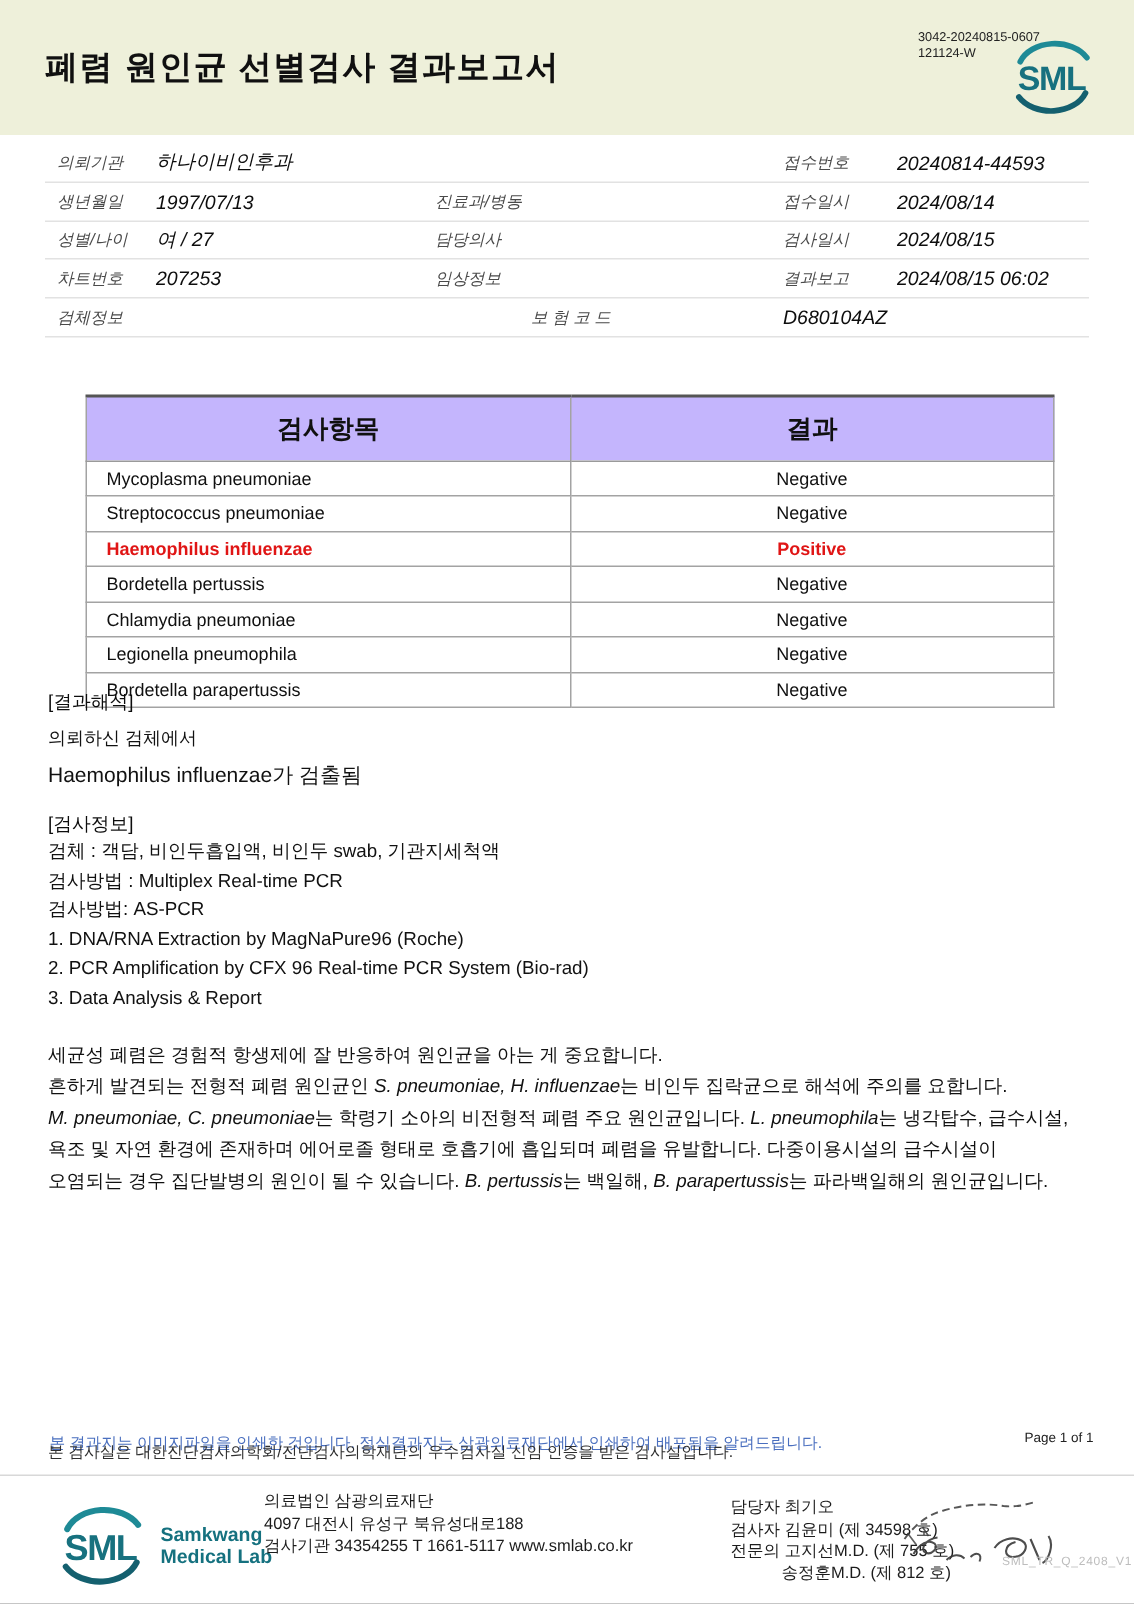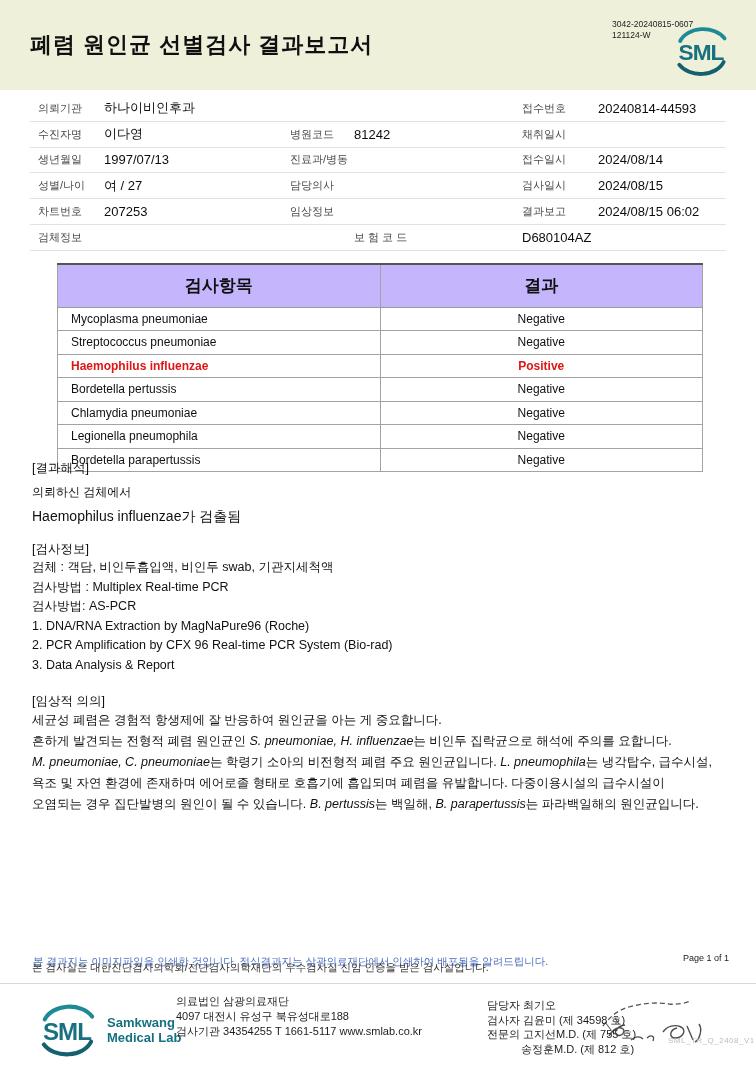--- a/index.html
+++ b/index.html
@@ -13,21 +13,21 @@
   
   .band { position:absolute; top:0; left:0; width:756px; height:90px; background:#eef0da; }
   .title { position:absolute; left:30px; top:30px; font-size:22px; font-weight:700; color:#101010; letter-spacing:1px; }
   .doc-codes { position:absolute; left:612px; top:19px; font-size:8.5px; line-height:1.3; color:#222; }
   .logo-mark-top { position:absolute; right:26px; top:26px; }
 
   
   .info { position:absolute; top:96px; left:30px; width:696px; }
   .irow {
     display:grid; grid-template-columns:66px 186px 64px 168px 76px 1fr;
-    align-items:center; height:25.8px; border-bottom:1px solid #e2e2e2; padding-left:8px;
+    align-items:center; height:25.8px; border-bottom:1px solid #e2e2e2; padding-left:8px;font-style:italic;
   }
   .ilbl { font-size:11px; color:#4a4a4a; }
   .ival { font-size:13px; color:#0d0d0d; }
 
   
   .results {
     position:absolute; top:263px; left:57px; width:646px;
     border-collapse:collapse; table-layout:fixed;
   }
   .results th, .results td { border:1px solid #a3a3a3; }
@@ -90,28 +90,20 @@
   <div class="info">
     <div class="irow">
       <span class="ilbl">의뢰기관</span>
       <span class="ival">하나이비인후과</span>
       <span class="ilbl"></span>
       <span class="ival"></span>
       <span class="ilbl">접수번호</span>
       <span class="ival">20240814-44593</span>
     </div>
     <div class="irow">
-      <span class="ilbl">수진자명</span>
-      <span class="ival">이다영</span>
-      <span class="ilbl">병원코드</span>
-      <span class="ival">81242</span>
-      <span class="ilbl">채취일시</span>
-      <span class="ival"></span>
-    </div>
-    <div class="irow">
       <span class="ilbl">생년월일</span>
       <span class="ival">1997/07/13</span>
       <span class="ilbl">진료과/병동</span>
       <span class="ival"></span>
       <span class="ilbl">접수일시</span>
       <span class="ival">2024/08/14</span>
     </div>
     <div class="irow">
       <span class="ilbl">성별/나이</span>
       <span class="ival">여 / 27</span>
@@ -187,21 +179,20 @@
       <div class="sec-head">[검사정보]</div>
       <div class="ti-line">검체 : 객담, 비인두흡입액, 비인두 swab, 기관지세척액</div>
       <div class="ti-line">검사방법 : Multiplex Real-time PCR</div>
       <div class="ti-line">검사방법: AS-PCR</div>
       <div class="ti-line">1. DNA/RNA Extraction by MagNaPure96 (Roche)</div>
       <div class="ti-line">2. PCR Amplification by CFX 96 Real-time PCR System (Bio-rad)</div>
       <div class="ti-line">3. Data Analysis &amp; Report</div>
     </div>
 
     <div class="clinical">
-      <div class="sec-head">[임상적 의의]</div>
       <div id="clinical-lines">
           <div class="clin-line"><span>세균성 폐렴은 경험적 항생제에 잘 반응하여 원인균을 아는 게 중요합니다.</span></div>
           <div class="clin-line"><span>흔하게 발견되는 전형적 폐렴 원인균인 </span><em>S. pneumoniae, H. influenzae</em><span>는 비인두 집락균으로 해석에 주의를 요합니다.</span></div>
           <div class="clin-line"><em>M. pneumoniae, C. pneumoniae</em><span>는 학령기 소아의 비전형적 폐렴 주요 원인균입니다. </span><em>L. pneumophila</em><span>는 냉각탑수, 급수시설,</span></div>
           <div class="clin-line"><span>욕조 및 자연 환경에 존재하며 에어로졸 형태로 호흡기에 흡입되며 폐렴을 유발합니다. 다중이용시설의 급수시설이</span></div>
           <div class="clin-line"><span>오염되는 경우 집단발병의 원인이 될 수 있습니다. </span><em>B. pertussis</em><span>는 백일해, </span><em>B. parapertussis</em><span>는 파라백일해의 원인균입니다.</span></div>
         </div>
     </div>
   </div>
 

